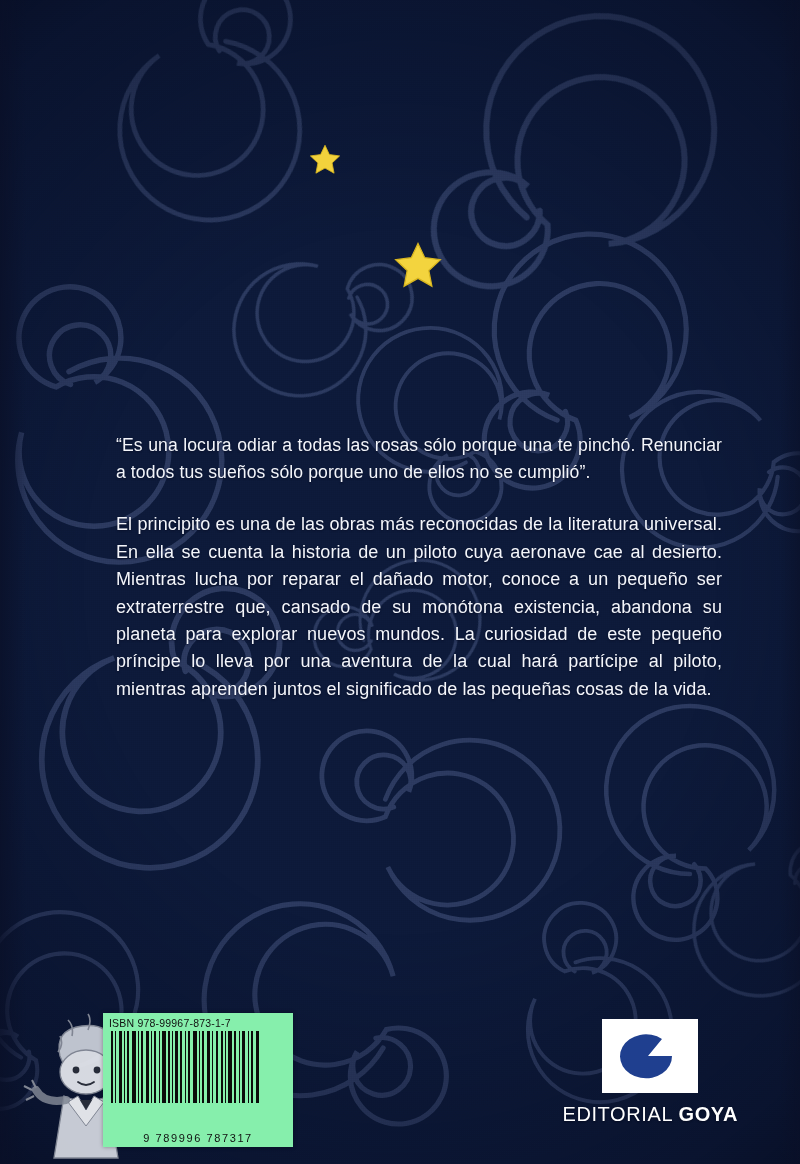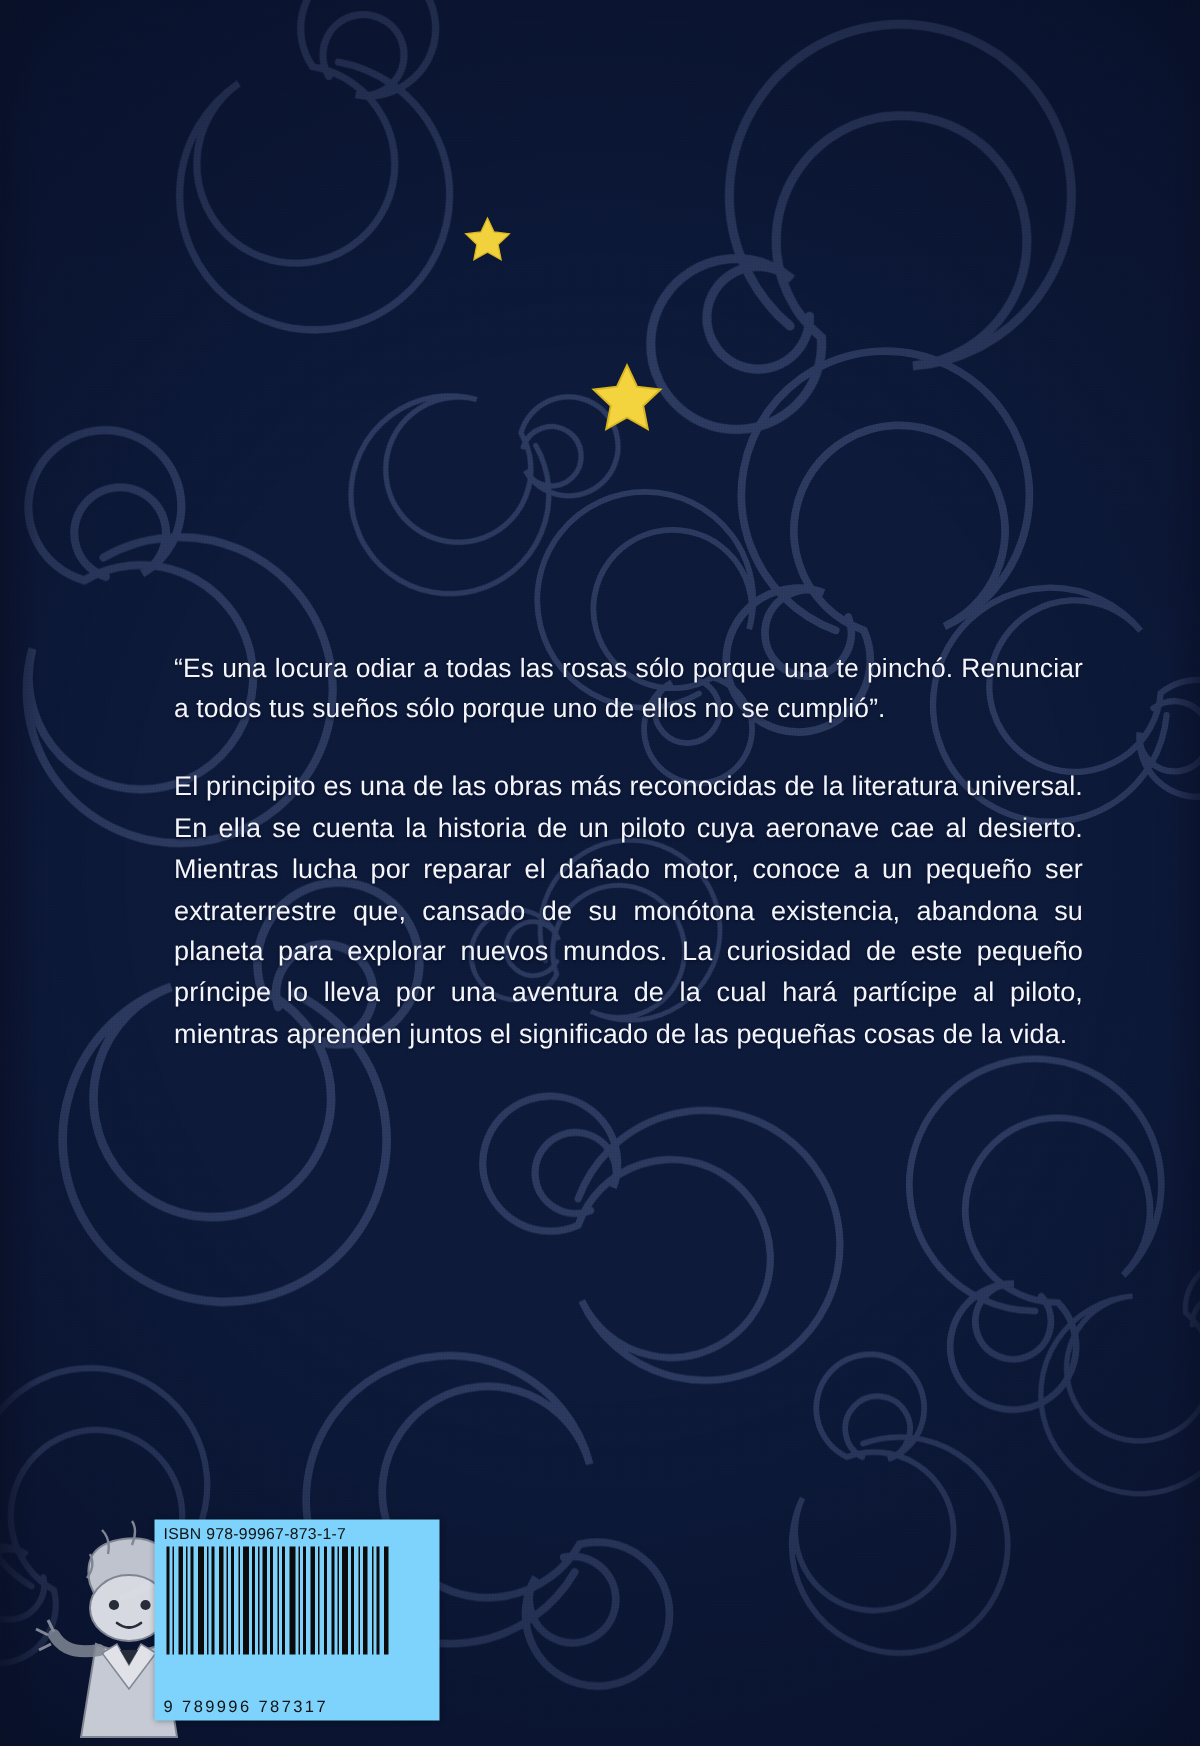--- a/index.html
+++ b/index.html
@@ -92,21 +92,21 @@
     letter-spacing: 0.1px;
   }
 
   
   .barcode-box {
     position: absolute;
     left: 103px;
     top: 1013px;
     width: 166px;
     height: 110px;
-    background: #7dd3fc;
+    background: #86efac;
     padding: 12px;
     box-shadow: 0 0 4px rgba(0,0,0,0.35);
   }
   .barcode-isbn {
     position: absolute;
     top: 4px;
     left: 6px;
     font-size: 10.5px;
     font-family: "Liberation Sans", sans-serif;
     color: #111;
@@ -128,20 +128,21 @@
     display: block;
   }
   .barcode-digits {
     position: absolute;
     bottom: 3px;
     left: 6px;
     right: 6px;
     font-size: 11px;
     color: #111;
     letter-spacing: 1.6px;
+    text-align: center;
     white-space: nowrap;
   }
 
   
   .prince {
     position: absolute;
     left: 22px;
     top: 1012px;
     width: 130px;
     height: 152px;
@@ -277,14 +278,27 @@
       <i style="left:123px;width:2px"></i>
         <i style="left:128px;width:1px"></i>
       <i style="left:131px;width:3px"></i>
         <i style="left:137px;width:1px"></i>
       <i style="left:140px;width:2px"></i>
         <i style="left:145px;width:3px"></i>
     </div>
     <div class="barcode-digits">9 789996 787317</div>
   </div>
 
+  <div class="publisher">
+    <div class="pub-mark">
+      <svg width="96" height="74" viewBox="0 0 96 74">
+        <rect x="0" y="0" width="96" height="74" fill="#ffffff"></rect>
+        <path d="M70 37 a26 22 0 1 1 -10 -17 l-14 17 z" fill="#1f3f8f"></path>
+        <path d="M70 37 a26 22 0 0 1 -26 22 a26 22 0 0 1 -26 -22 a26 22 0 0 1 26 -22 a26 22 0 0 1 16 5" fill="none" stroke="#1f3f8f" stroke-width="0"></path>
+      </svg>
+    </div>
+    <div class="pub-name">
+      <span class="light">EDITORIAL</span>
+      <b>GOYA</b>
+    </div>
+  </div>
 
 </div>
 
 </body></html>

